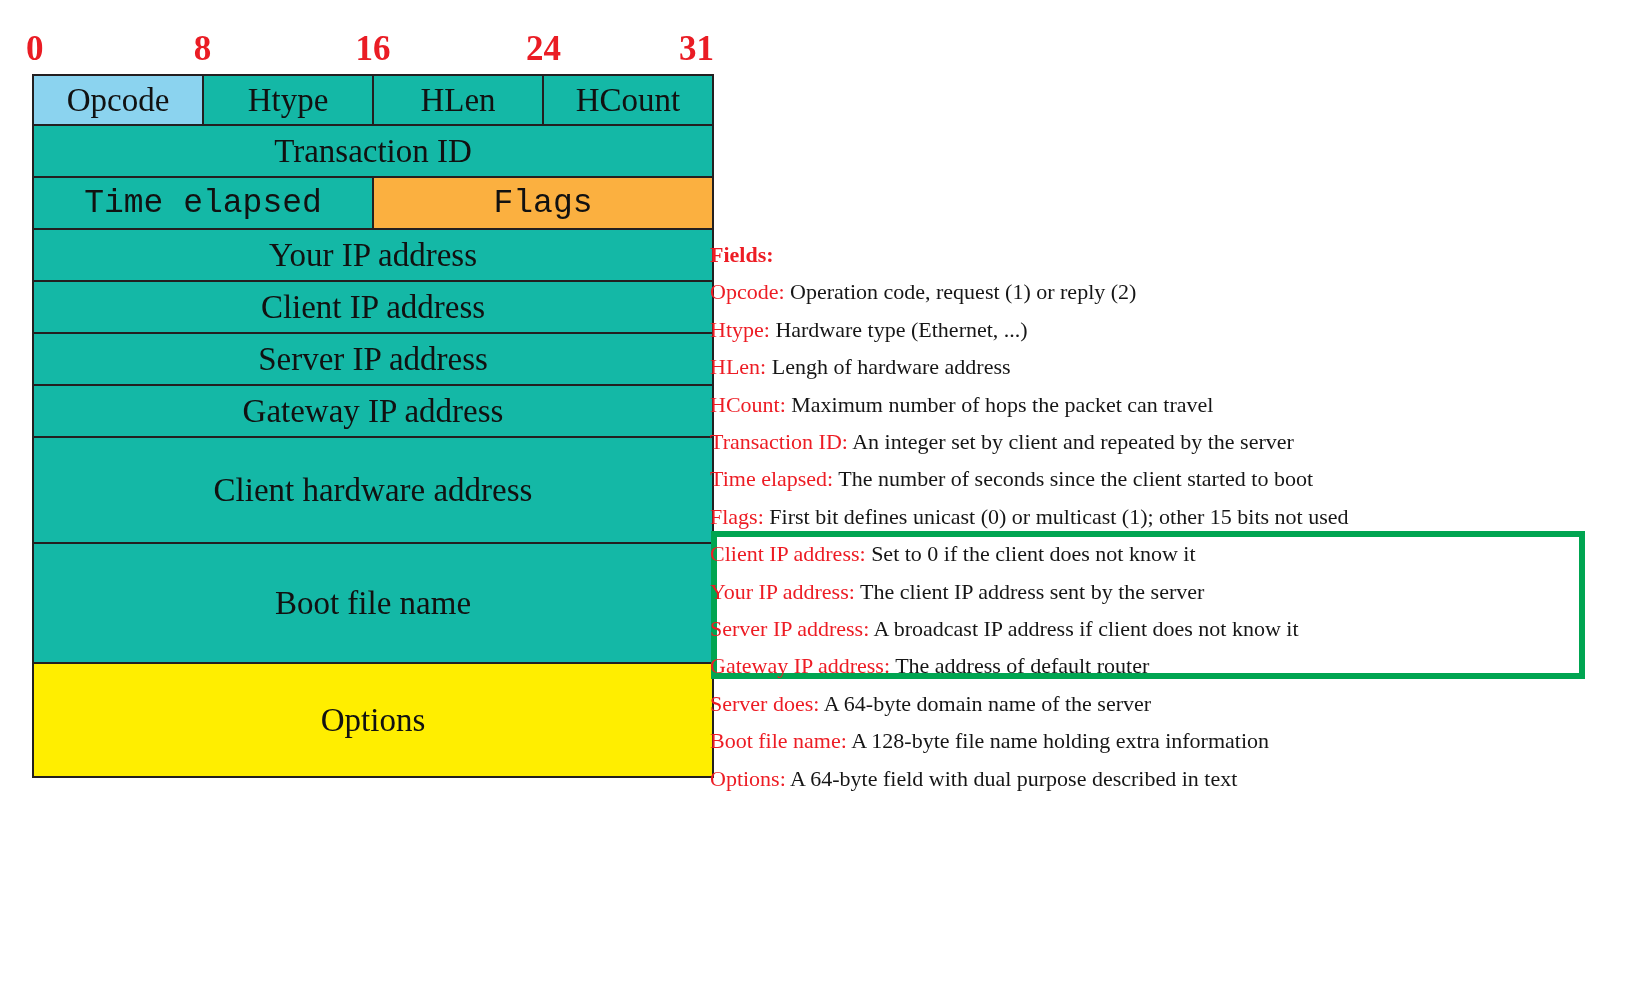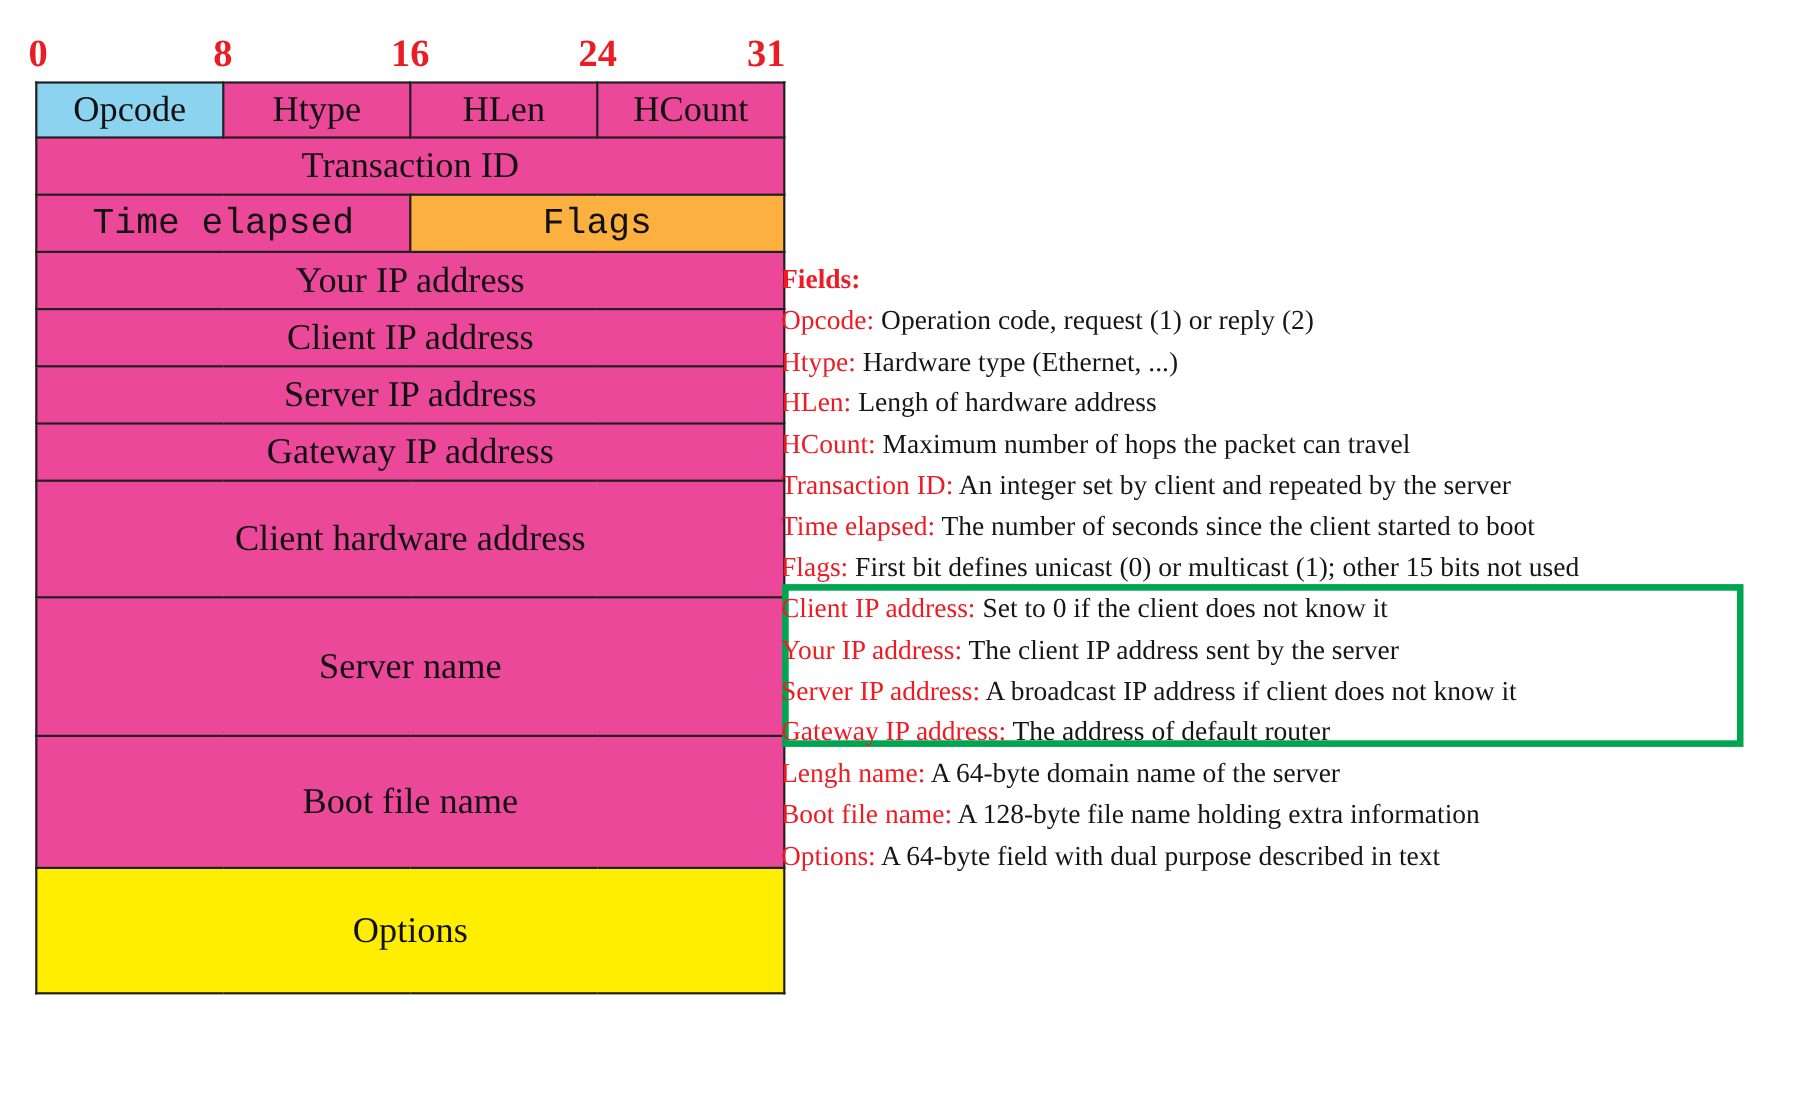--- a/index.html
+++ b/index.html
@@ -47,21 +47,21 @@
     padding-left: 36px;
   }
   .packet-table td {
     border: 2.5px solid #231f20;
     text-align: center;
     vertical-align: middle;
     font-family: "Liberation Serif", "DejaVu Serif", serif;
     font-size: 33px;
     color: #111111;
     padding: 0;
-    background: #ec4899;
+    background: #14b8a6;
   }
   .r-head td { height: 48px; }
   .r-one  td { height: 50px; }
   .r-quad td { height: 50px; font-family: Liberation Mono, monospace; }
   .r-hw   td { height: 104px; }
   .r-srv  td { height: 124px; }
   .r-boot td { height: 118px; }
   .r-opt  td { height: 112px; }
 
   .cell-opcode  { background: #8bd3ef !important; }
@@ -70,21 +70,21 @@
 
   
   #fields-panel {
     position: absolute;
     left: 710px;
     top: 236px;
     width: 925px;
   }
   .field-line {
     font-family: "Liberation Serif", "DejaVu Serif", serif;
-    font-size: 25px;
+    font-size: 22px;
     line-height: 37.4px;
     color: #161616;
     white-space: nowrap;
     position: relative;
     z-index: 2;
   }
   .field-line .fname {
     color: #ed1c24;
   }
   .field-line.heading .fname {
@@ -138,23 +138,20 @@
         </tr>
         <tr class="r-one">
           <td colspan="4">Server IP address</td>
         </tr>
         <tr class="r-one">
           <td colspan="4">Gateway IP address</td>
         </tr>
         <tr class="r-hw">
           <td colspan="4">Client hardware address</td>
         </tr>
-        <tr class="r-srv">
-          <td colspan="4">Server name</td>
-        </tr>
         <tr class="r-boot">
           <td colspan="4">Boot file name</td>
         </tr>
         <tr class="r-opt">
           <td colspan="4" class="cell-options">Options</td>
         </tr>
       </tbody>
   </table>
 </div>
 
@@ -168,16 +165,16 @@
     <div class="field-line"><span class="fname">Htype:</span><span class="fdesc"> Hardware type (Ethernet, ...)</span></div>
     <div class="field-line"><span class="fname">HLen:</span><span class="fdesc"> Lengh of hardware address</span></div>
     <div class="field-line"><span class="fname">HCount:</span><span class="fdesc"> Maximum number of hops the packet can travel</span></div>
     <div class="field-line"><span class="fname">Transaction ID:</span><span class="fdesc"> An integer set by client and repeated by the server</span></div>
     <div class="field-line"><span class="fname">Time elapsed:</span><span class="fdesc"> The number of seconds since the client started to boot</span></div>
     <div class="field-line"><span class="fname">Flags:</span><span class="fdesc"> First bit defines unicast (0) or multicast (1); other 15 bits not used</span></div>
     <div class="field-line"><span class="fname">Client IP address:</span><span class="fdesc"> Set to 0 if the client does not know it</span></div>
     <div class="field-line"><span class="fname">Your IP address:</span><span class="fdesc"> The client IP address sent by the server</span></div>
     <div class="field-line"><span class="fname">Server IP address:</span><span class="fdesc"> A broadcast IP address if client does not know it</span></div>
     <div class="field-line"><span class="fname">Gateway IP address:</span><span class="fdesc"> The address of default router</span></div>
-    <div class="field-line"><span class="fname">Lengh name:</span><span class="fdesc"> A 64-byte domain name of the server</span></div>
+    <div class="field-line"><span class="fname">Server does:</span><span class="fdesc"> A 64-byte domain name of the server</span></div>
     <div class="field-line"><span class="fname">Boot file name:</span><span class="fdesc"> A 128-byte file name holding extra information</span></div>
     <div class="field-line"><span class="fname">Options:</span><span class="fdesc"> A 64-byte field with dual purpose described in text</span></div>
   </div>
 
 </body></html>

